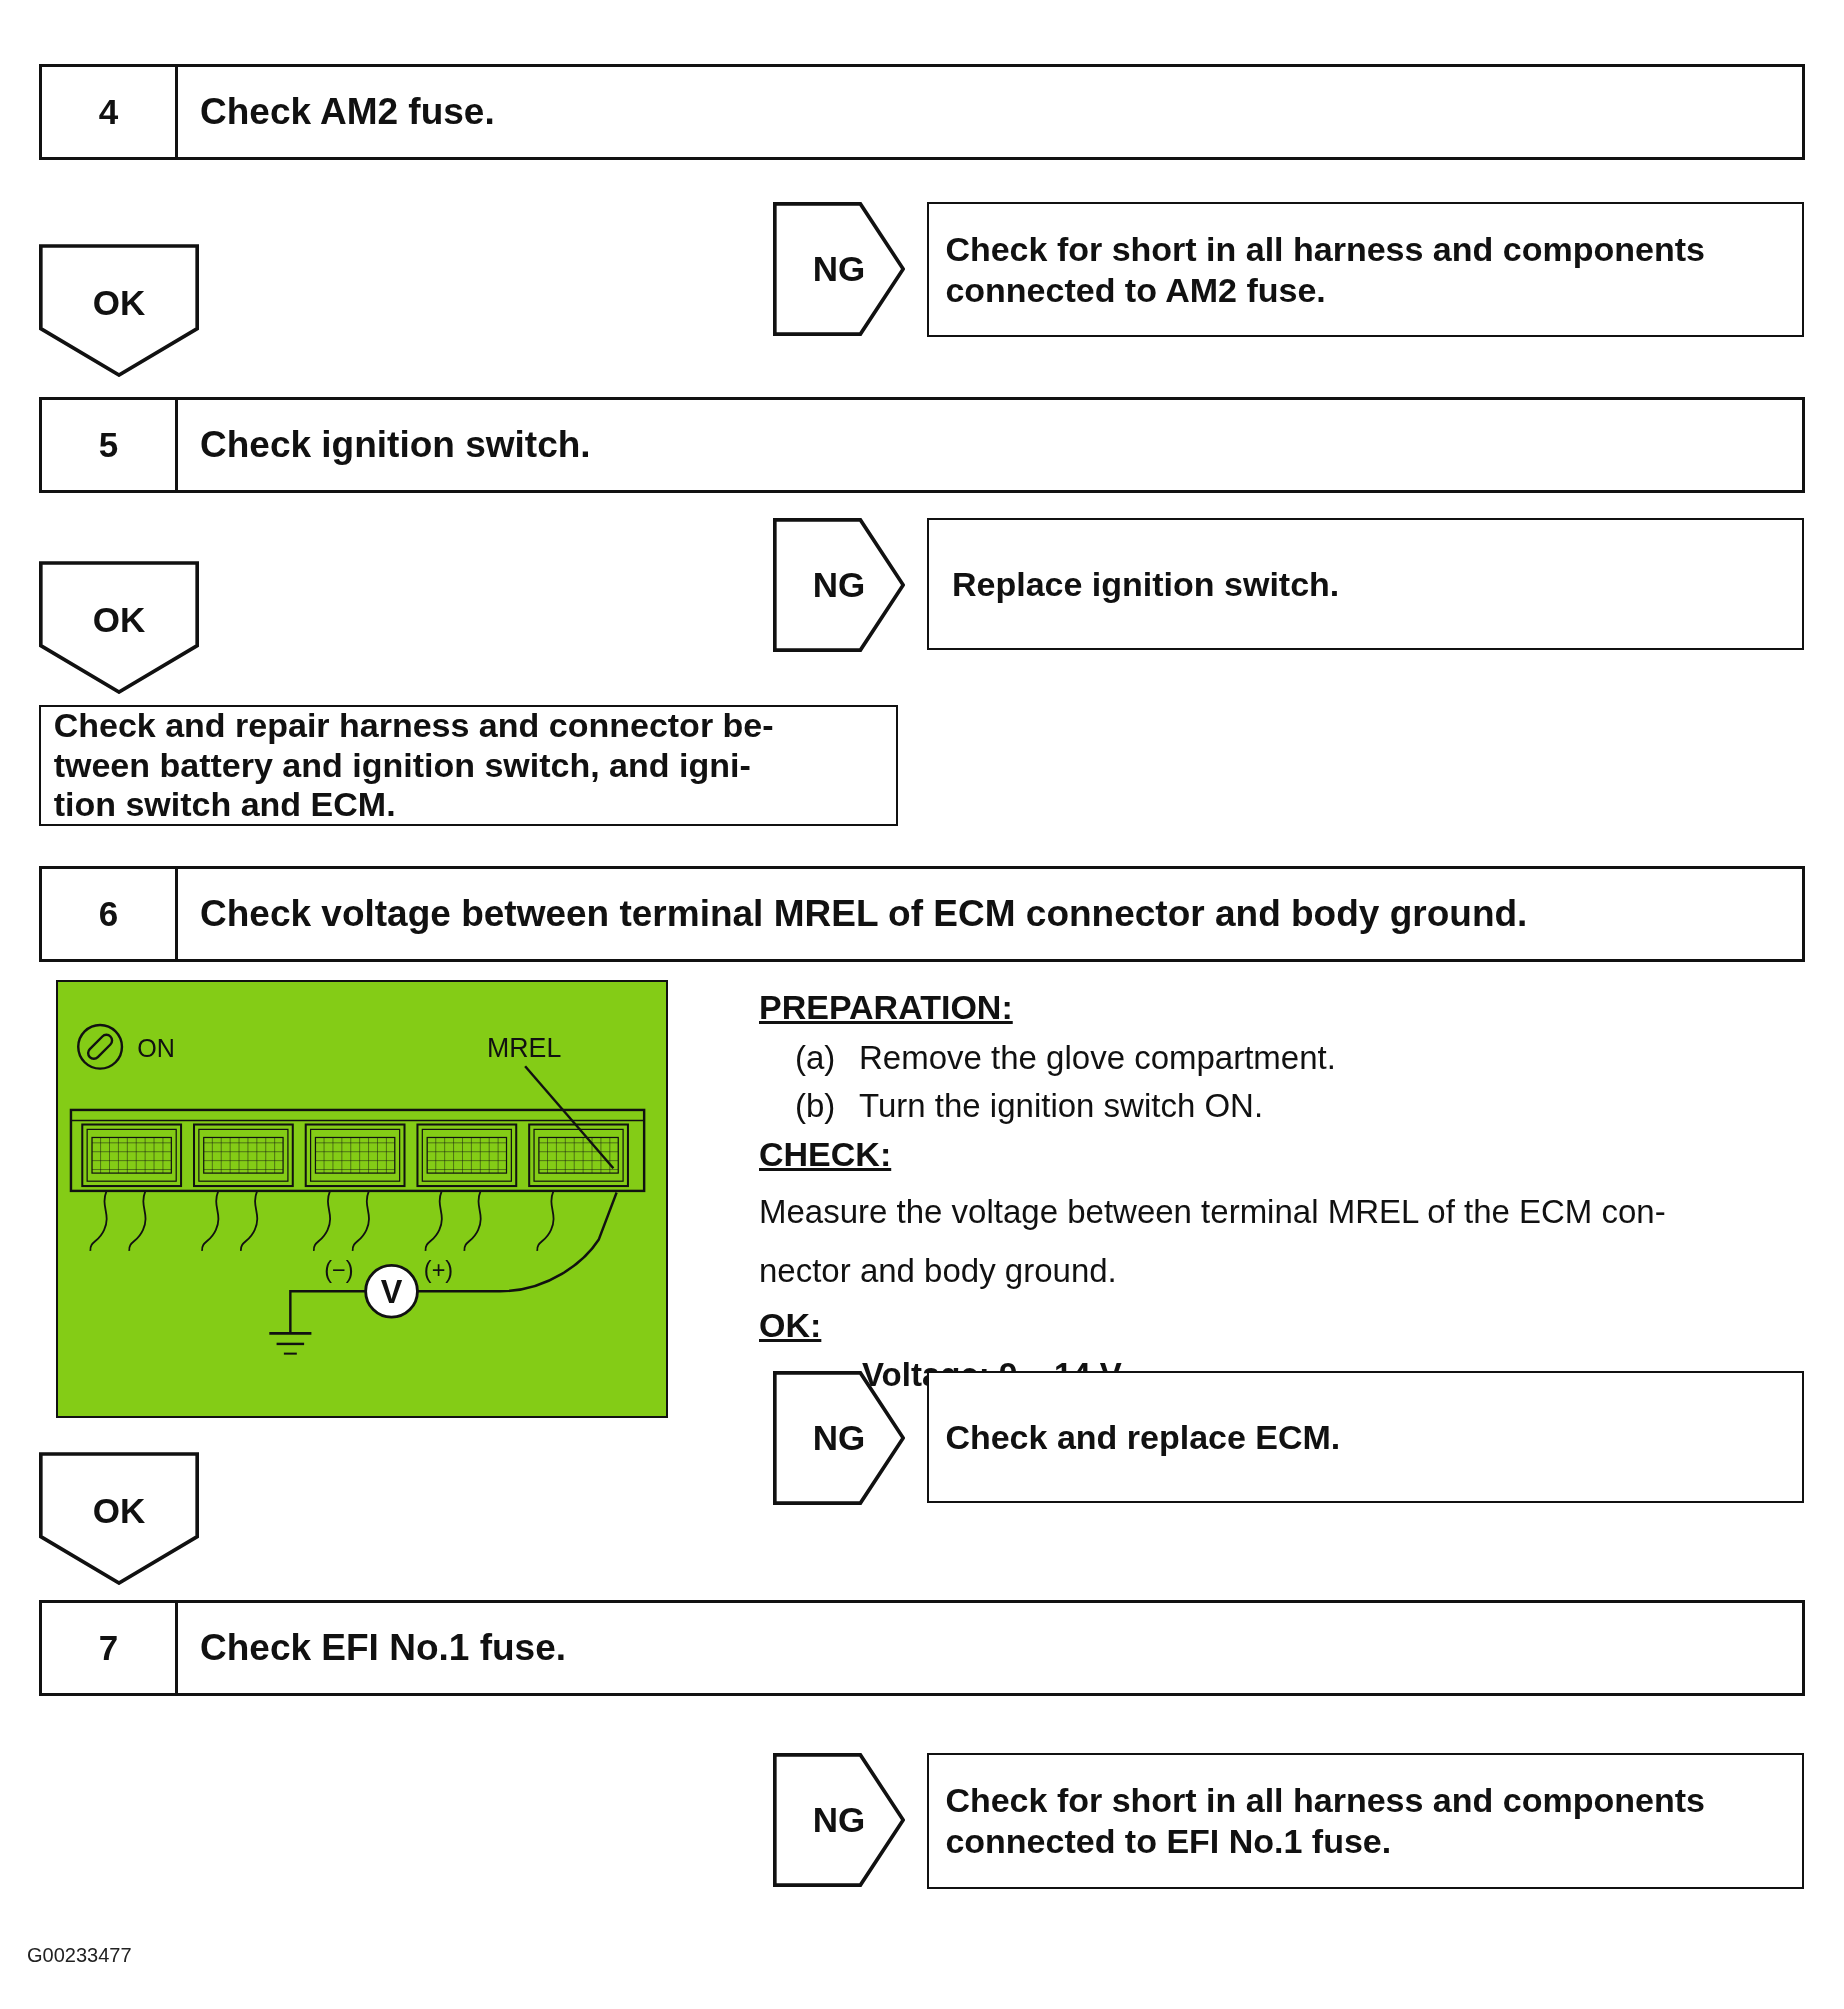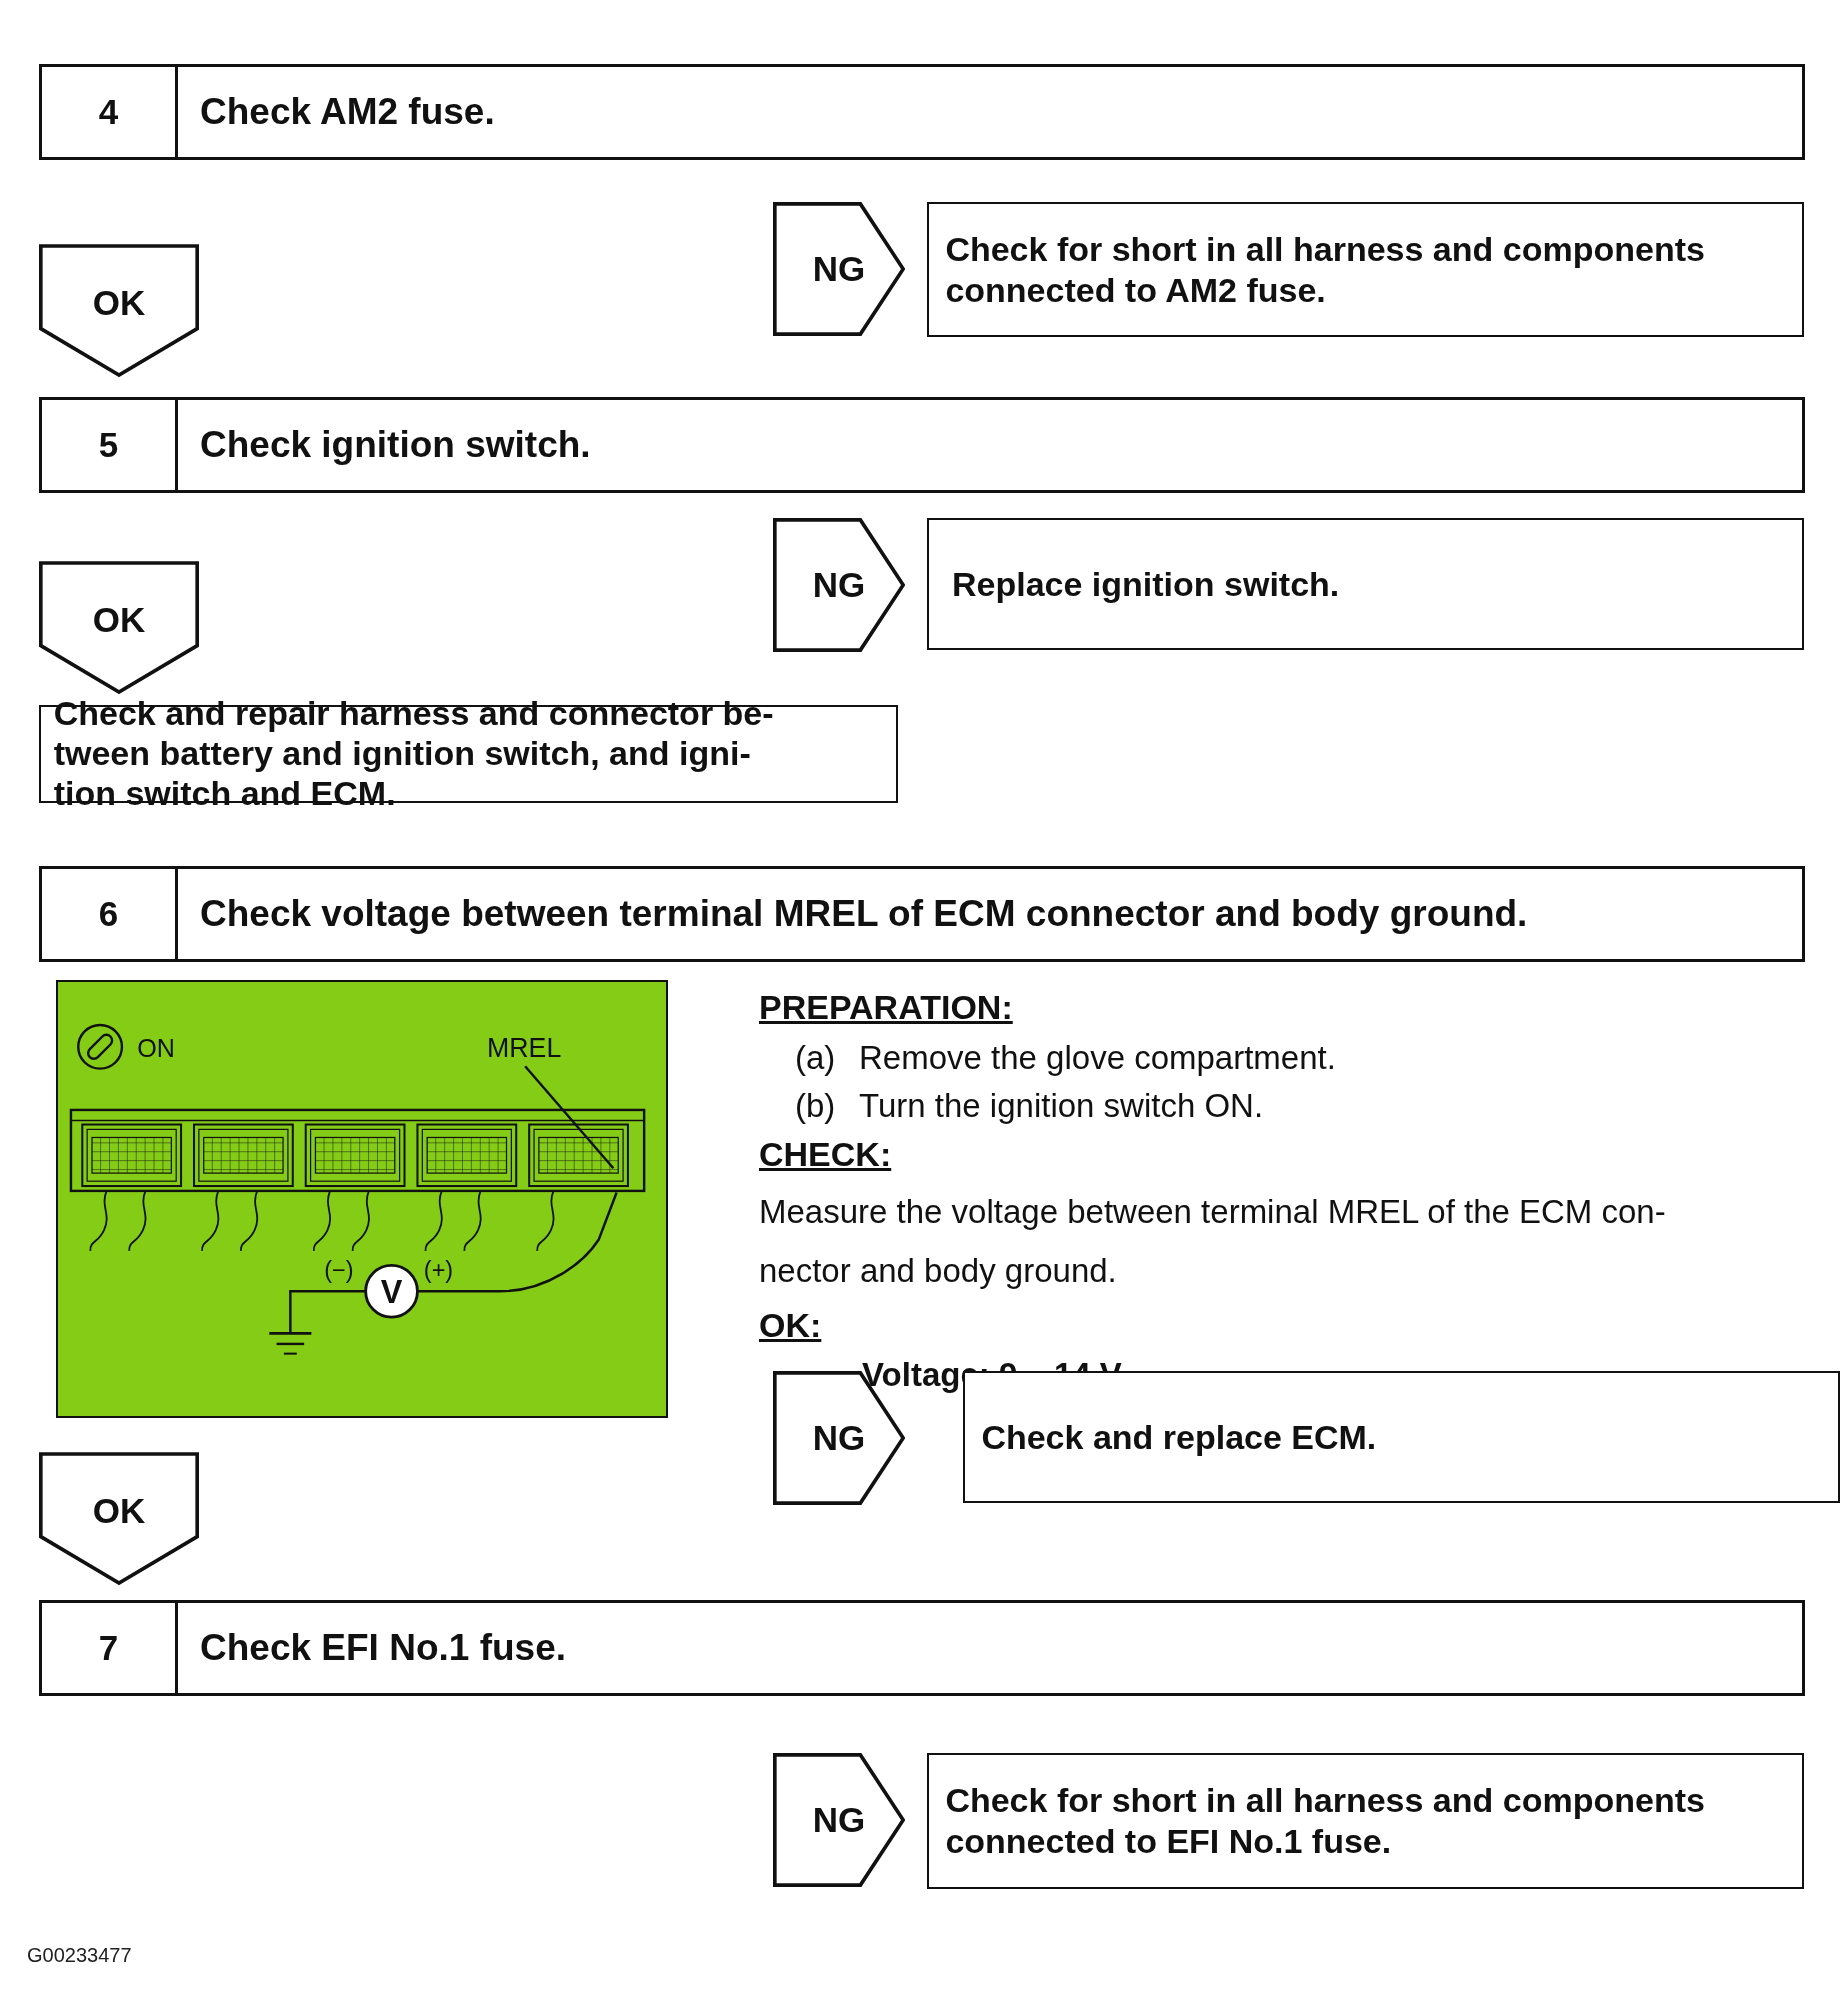--- a/index.html
+++ b/index.html
@@ -89,21 +89,21 @@
     </div>
   </div>
 
   <div class="shape" style="left:39px; top:561px; width:160px; height:133px;">
     <svg viewBox="0 0 176 146">
       <polygon points="2,2 174,2 174,93 88,144 2,93" fill="#fff" stroke="#111" stroke-width="4"></polygon>
     </svg>
     <span class="shape-label ok-label">OK</span>
   </div>
 
-  <div class="action-box" style="left:39px; top:705px; width:859px; height:98px; padding:5.5px 12.7px; line-height:1.17;">
+  <div class="action-box" style="left:39px; top:705px; width:859px; height:121px; padding:5.5px 12.7px; line-height:1.17;">
     <div>
       <span class="line">Check and repair harness and connector be-</span>
       <span class="line">tween battery and ignition switch, and igni-</span>
       <span class="line">tion switch and ECM.</span>
     </div>
   </div>
 
   <div class="step-header" style="top:866px;">
     <div class="step-num">6</div>
     <div class="step-title">Check voltage between terminal MREL of ECM connector and body ground.</div>
@@ -200,21 +200,21 @@
     <div class="heading" style="margin-top:12.7px;">OK:</div>
     <div class="spec">Voltage: 9 – 14 V</div>
   </div>
 
   <div class="shape" style="left:773px; top:1371px; width:132px; height:134px;">
     <svg viewBox="0 0 145 147">
       <polygon points="2,2 96,2 143,73.5 96,145 2,145" fill="#fff" stroke="#111" stroke-width="4"></polygon>
     </svg>
     <span class="shape-label ng-label">NG</span>
   </div>
-  <div class="action-box" style="left:927px; top:1371px; width:877px; height:132px;margin-left:36px;">
+  <div class="action-box" style="left:927px; top:1371px; width:877px; height:132px;">
     <div>
       <span class="line">Check and replace ECM.</span>
     </div>
   </div>
 
   <div class="shape" style="left:39px; top:1452px; width:160px; height:133px;">
     <svg viewBox="0 0 176 146">
       <polygon points="2,2 174,2 174,93 88,144 2,93" fill="#fff" stroke="#111" stroke-width="4"></polygon>
     </svg>
     <span class="shape-label ok-label">OK</span>

